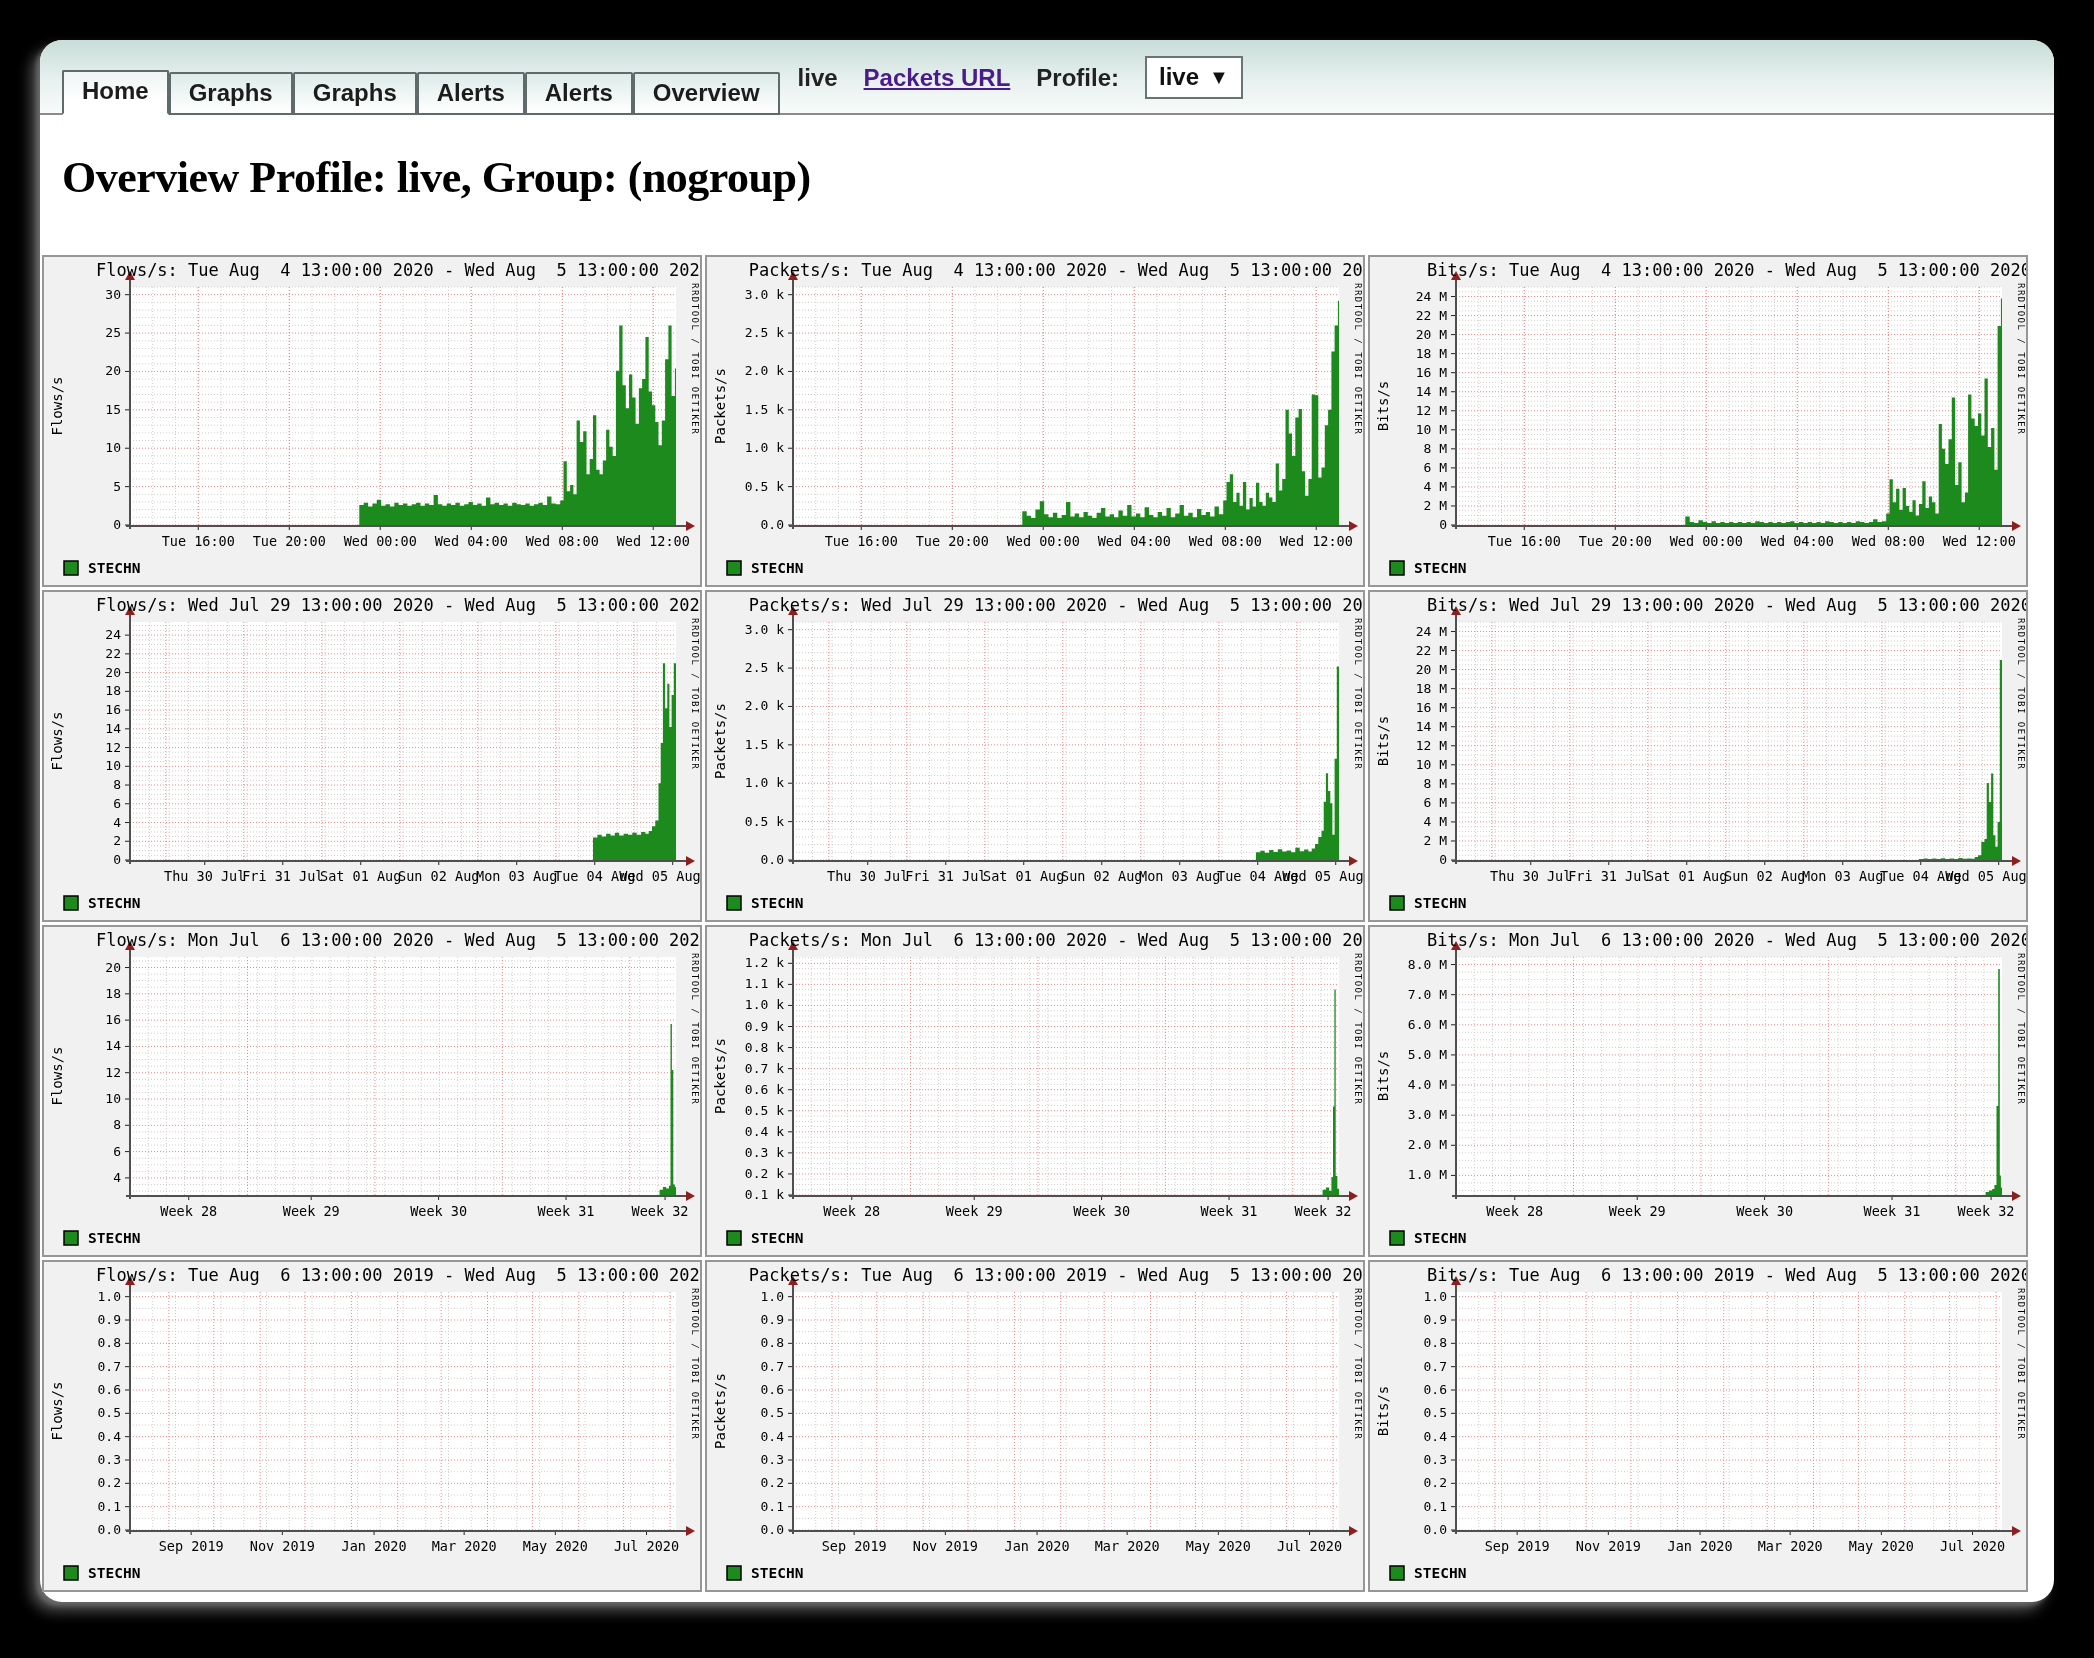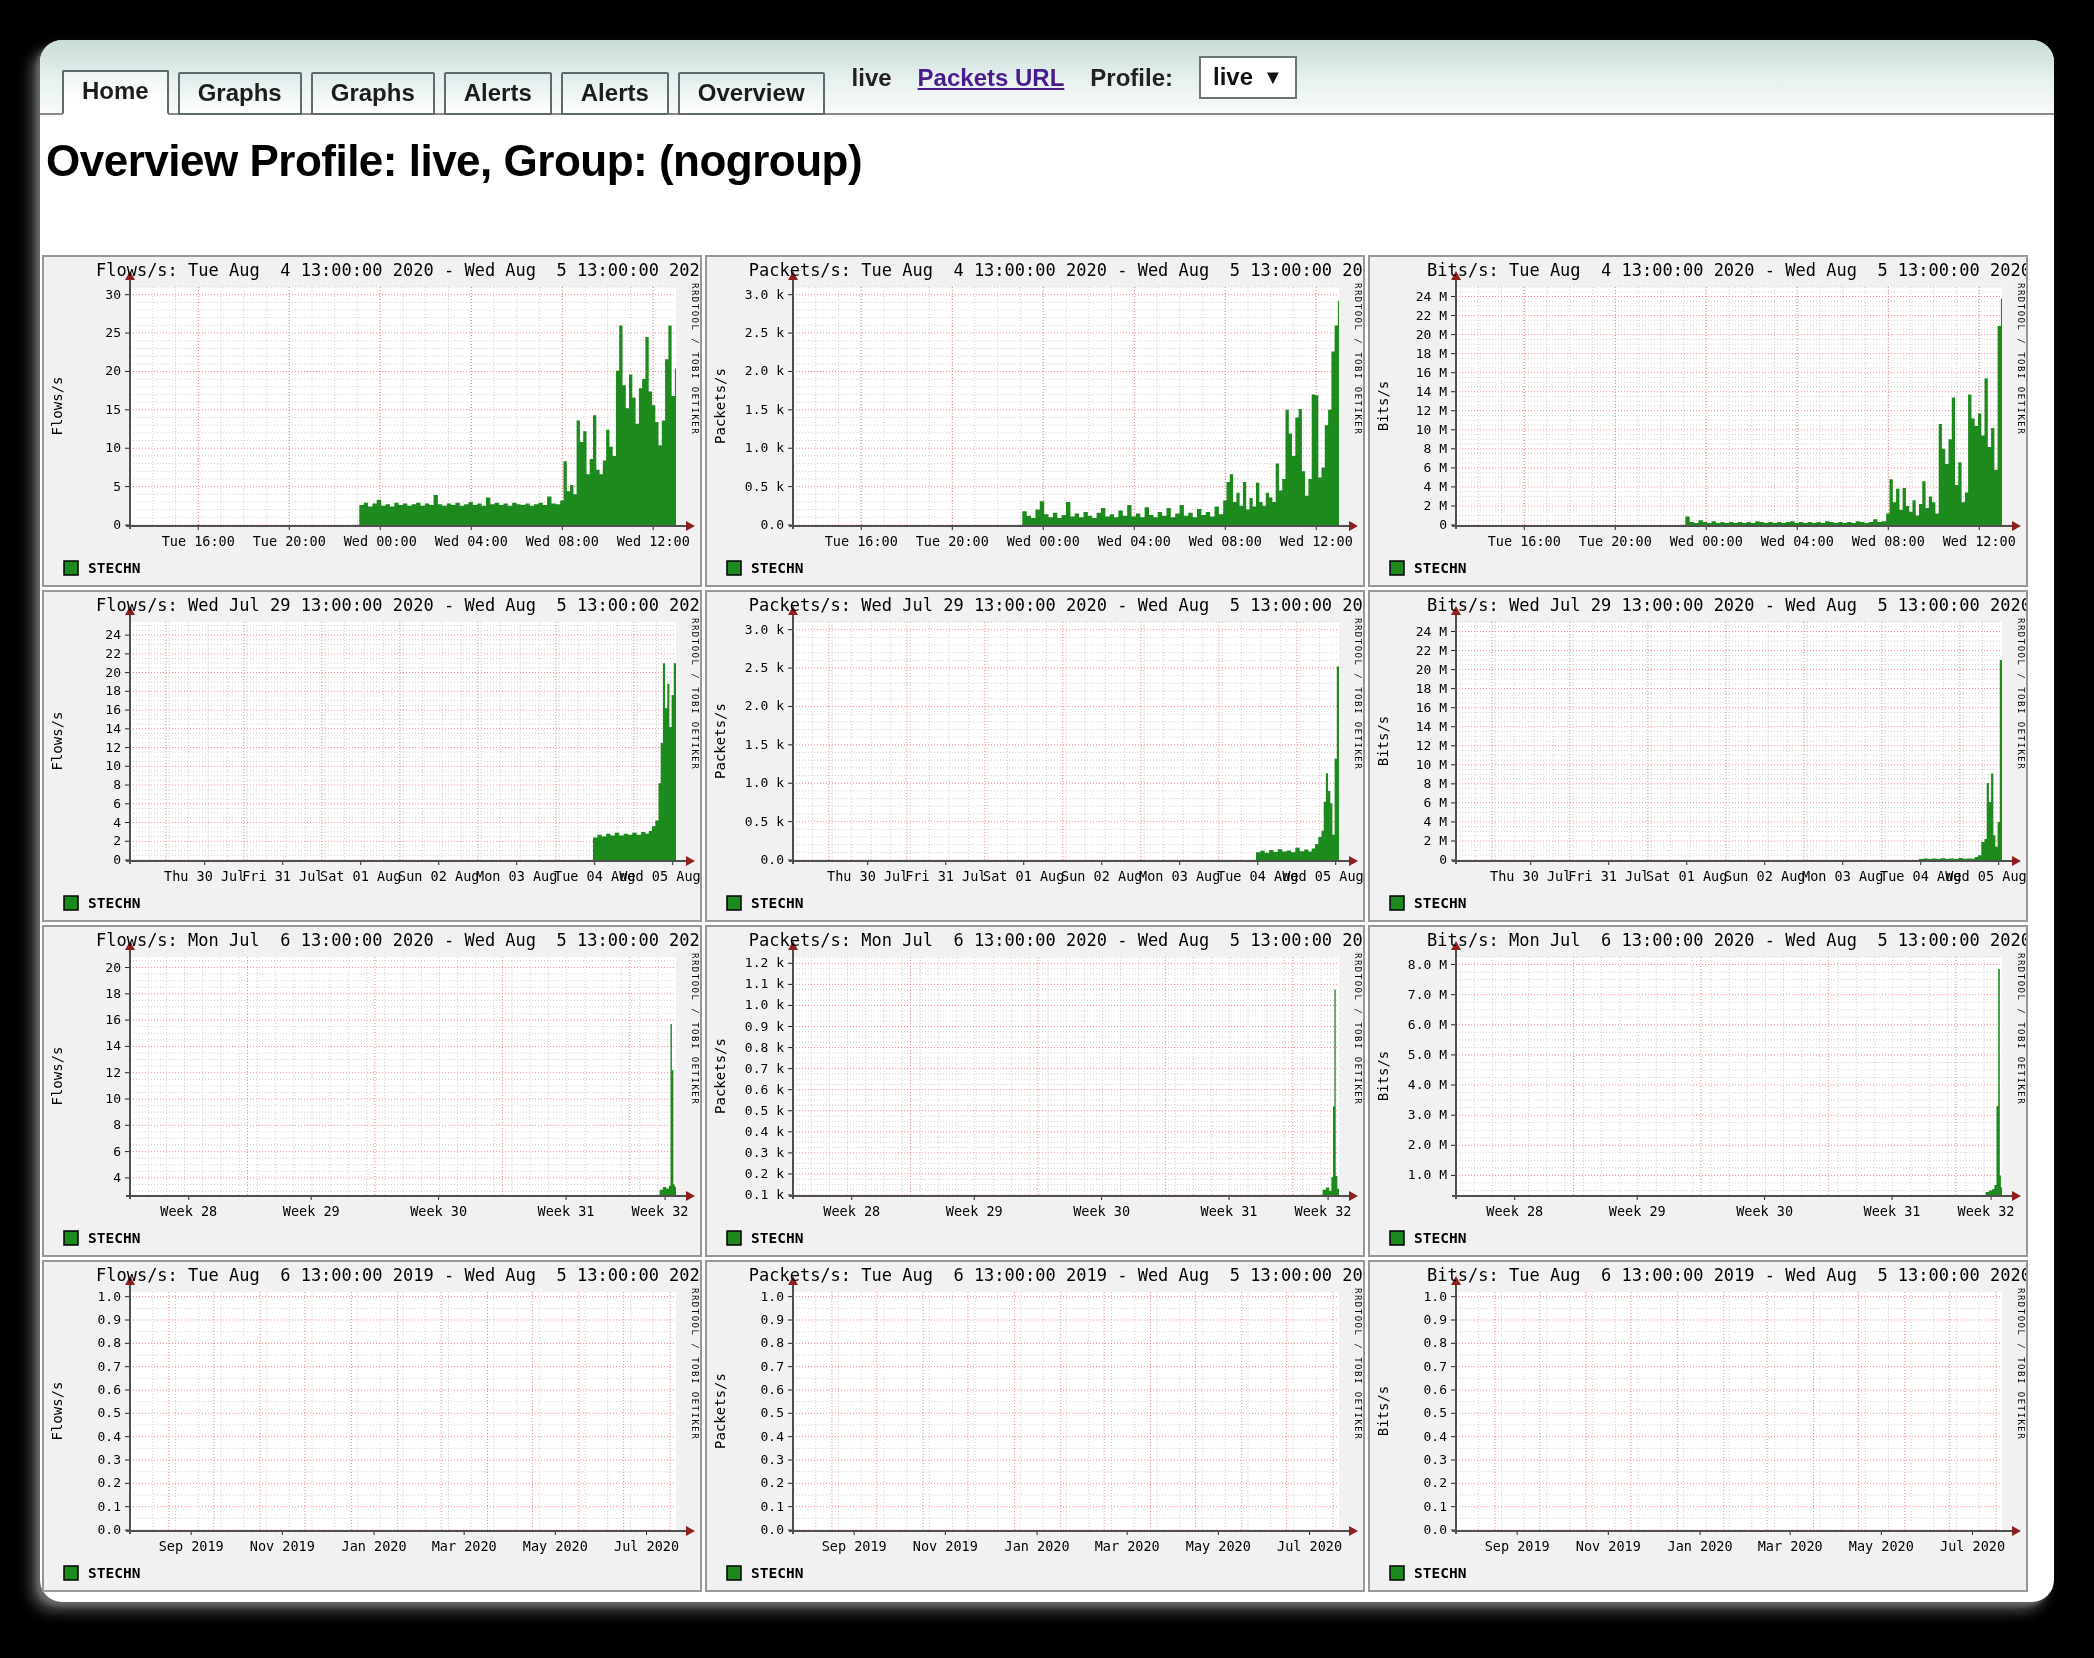--- a/index.html
+++ b/index.html
@@ -6,37 +6,37 @@
   body{width:2094px;height:1658px;position:relative;overflow:hidden;
        font-family:"Liberation Sans","DejaVu Sans",sans-serif;}
   .card{position:absolute;left:40px;top:40px;width:2014px;height:1562px;
         background:#fff;border-radius:22px;
         box-shadow:-9px 9px 14px rgba(150,150,150,.55), -4px 4px 4px rgba(120,120,120,.5);}
   
   .tabbar{position:absolute;left:0;top:0;width:100%;height:75px;
           border-radius:22px 22px 0 0;
           background:linear-gradient(#c8dcd8 0%,#e7f1ef 55%,#f8fbfa 100%);
           border-bottom:2px solid #8a8a8a;box-sizing:border-box;}
-  .tabrow{position:absolute;left:22px;bottom:-2px;display:flex;align-items:flex-end;gap:9px;}
+  .tabrow{position:absolute;left:22px;bottom:-2px;display:flex;align-items:flex-end;}
   .tab{border:2px solid #5f6a6a;border-radius:2px 2px 0 0;
        background:linear-gradient(#dcebe9 0%,#f2f8f7 60%,#ffffff 100%);
        font-weight:bold;font-size:24px;color:#1c1c1c;
        padding:7px 18px 8px 18px;cursor:pointer;line-height:1;}
   .tab.active{background:linear-gradient(#eef5f4 0%,#ffffff 70%);
        border-bottom:2px solid #fff;padding-bottom:10px;}
   .navextra{display:flex;align-items:center;gap:26px;margin-left:18px;padding-bottom:16px;text-align:right;}
   .profname{font-weight:bold;font-size:24px;color:#222;}
   a.bookmark{font-weight:bold;font-size:24px;color:#4b1a8c;text-decoration:underline;cursor:pointer;}
   .proflabel{font-weight:bold;font-size:24px;color:#222;}
   .pselect{border:2px solid #6a7474;background:#fff;font-weight:bold;font-size:24px;color:#111;
            padding:5px 12px 6px 12px;display:flex;align-items:center;gap:10px;cursor:pointer;}
   .pselect .caret{font-size:20px;}
   
-  h1.pagetitle{position:absolute;left:6px;top:96px;margin:0;
-     font-family:Liberation Sans, sans-serif;
+  h1.pagetitle{position:absolute;left:6px;top:96px;margin:16px;
+     font-family:Liberation Serif, serif;
      font-weight:bold;font-size:44px;color:#000;letter-spacing:-.5px;}
   
   .grid{position:absolute;left:2px;top:215px;display:grid;
         grid-template-columns:repeat(3,660px);grid-auto-rows:332px;gap:3px 3px;}
   .graph-cell{box-sizing:border-box;width:660px;height:332px;
         border:2px solid #979797;background:#f1f1f1;cursor:pointer;}
   .graph-cell svg{display:block;}
   text{font-family:"DejaVu Sans Mono","Liberation Mono",monospace;fill:#000;}
 </style>
 </head>

